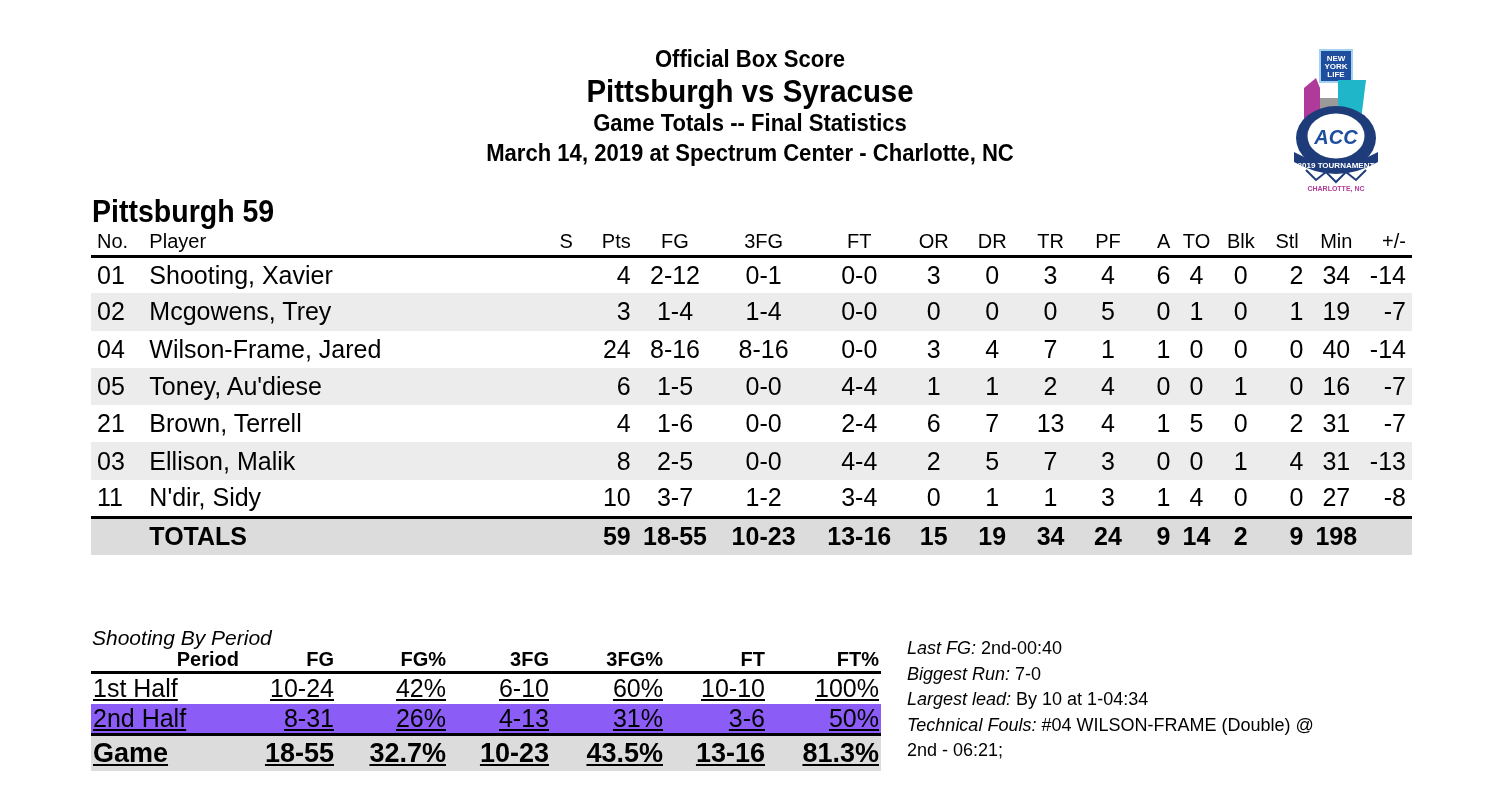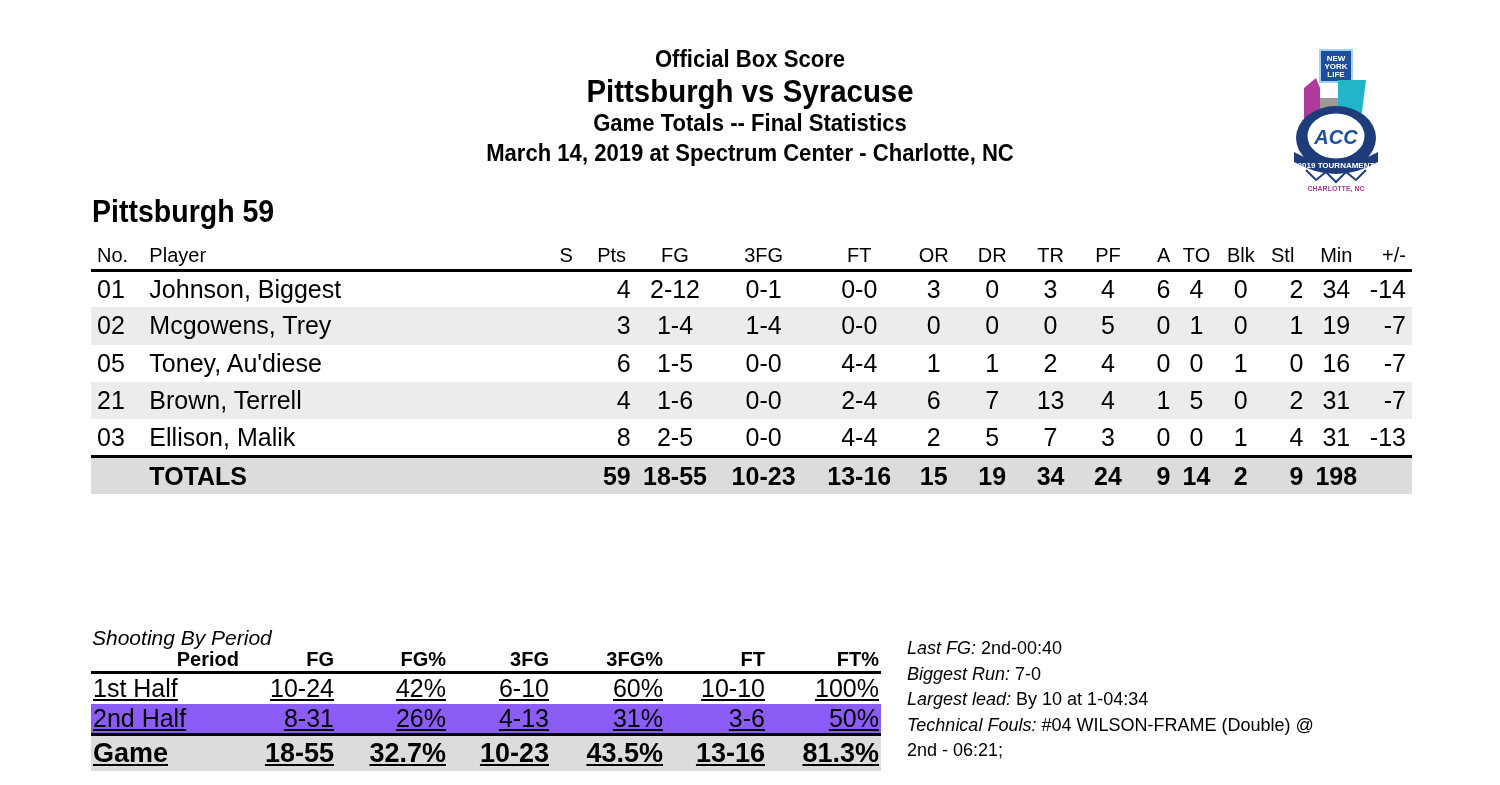--- a/index.html
+++ b/index.html
@@ -9,21 +9,21 @@
   .header { position: absolute; left: 0; top: 44px; width: 1500px; text-align: center; }
   .header .l1 { font-size: 24px; font-weight: bold; line-height: 30px; transform: scaleX(0.92); }
   .header .l2 { font-size: 32px; font-weight: bold; line-height: 34px; transform: scaleX(0.92); }
   .header .l3 { font-size: 24px; font-weight: bold; line-height: 30px; transform: scaleX(0.92); }
   .header .l4 { font-size: 24px; font-weight: bold; line-height: 30px; transform: scaleX(0.92); }
 
   .logo { position: absolute; left: 1286px; top: 48px; width: 100px; height: 146px; }
 
   .team-title { position: absolute; left: 92px; top: 194px; font-size: 31px; font-weight: bold; transform: scaleX(0.92); transform-origin: left; }
 
-  table.box { position: absolute; left: 91px; top: 242px; width: 1321px; border-collapse: collapse; }
+  table.box { position: absolute; left: 91px; top: 228px; width: 1321px; border-collapse: collapse; }
   table.box th { font-weight: normal; font-size: 20px; height: 28px; padding: 0 6px; text-align: center; white-space: nowrap; }
   table.box thead tr { border-bottom: 3px solid #000; }
   table.box td { font-size: 25px; height: 37.3px; padding: 0 6px; white-space: nowrap; }
   table.box tbody tr:nth-child(even) td { background: #ececec; }
   table.box td.num { text-align: right; }
   table.box td.ctr { text-align: center; }
   table.box td.left { text-align: left; }
   table.box tr.totals td { background: #dcdcdc !important; font-weight: bold; height: 38px; }
   table.box tr.totals { border-top: 3px solid #000; }
 
@@ -90,40 +90,40 @@
       <col style="width:48px">
       <col style="width:44px">
     <col style="width:44px">
       <col style="width:43px">
   </colgroup>
   <thead>
     <tr>
       <th style="text-align:left">No.</th>
       <th style="text-align:left">Player</th>
       <th>S</th>
-      <th style="text-align:center">Pts</th>
+      <th style="text-align:right">Pts</th>
       <th>FG</th>
       <th>3FG</th>
       <th>FT</th>
       <th>OR</th>
       <th>DR</th>
       <th>TR</th>
       <th>PF</th>
       <th style="text-align:right">A</th>
       <th>TO</th>
       <th>Blk</th>
-      <th style="text-align:left">Stl</th>
+      <th style="text-align:center">Stl</th>
       <th>Min</th>
       <th style="text-align:right">+/-</th>
     </tr>
   </thead>
   <tbody id="box-body">
       <tr>
         <td class="left">01</td>
-        <td class="left">Johnson, Biggest</td>
+        <td class="left">Shooting, Xavier</td>
         <td class="ctr"></td>
         <td class="num">4</td>
         <td class="ctr">2-12</td>
         <td class="ctr">0-1</td>
         <td class="ctr">0-0</td>
         <td class="ctr">3</td>
         <td class="ctr">0</td>
         <td class="ctr">3</td>
         <td class="ctr">4</td>
         <td class="num">6</td>
@@ -144,20 +144,39 @@
         <td class="ctr">0</td>
         <td class="ctr">0</td>
         <td class="ctr">0</td>
         <td class="ctr">5</td>
         <td class="num">0</td>
         <td class="ctr">1</td>
         <td class="ctr">0</td>
         <td class="num">1</td>
         <td class="ctr">19</td>
         <td class="num">-7</td>
+      </tr>
+      <tr>
+        <td class="left">04</td>
+        <td class="left">Wilson-Frame, Jared</td>
+        <td class="ctr"></td>
+        <td class="num">24</td>
+        <td class="ctr">8-16</td>
+        <td class="ctr">8-16</td>
+        <td class="ctr">0-0</td>
+        <td class="ctr">3</td>
+        <td class="ctr">4</td>
+        <td class="ctr">7</td>
+        <td class="ctr">1</td>
+        <td class="num">1</td>
+        <td class="ctr">0</td>
+        <td class="ctr">0</td>
+        <td class="num">0</td>
+        <td class="ctr">40</td>
+        <td class="num">-14</td>
       </tr>
       <tr>
         <td class="left">05</td>
         <td class="left">Toney, Au'diese</td>
         <td class="ctr"></td>
         <td class="num">6</td>
         <td class="ctr">1-5</td>
         <td class="ctr">0-0</td>
         <td class="ctr">4-4</td>
         <td class="ctr">1</td>
@@ -201,20 +220,39 @@
         <td class="ctr">2</td>
         <td class="ctr">5</td>
         <td class="ctr">7</td>
         <td class="ctr">3</td>
         <td class="num">0</td>
         <td class="ctr">0</td>
         <td class="ctr">1</td>
         <td class="num">4</td>
         <td class="ctr">31</td>
         <td class="num">-13</td>
+      </tr>
+      <tr>
+        <td class="left">11</td>
+        <td class="left">N'dir, Sidy</td>
+        <td class="ctr"></td>
+        <td class="num">10</td>
+        <td class="ctr">3-7</td>
+        <td class="ctr">1-2</td>
+        <td class="ctr">3-4</td>
+        <td class="ctr">0</td>
+        <td class="ctr">1</td>
+        <td class="ctr">1</td>
+        <td class="ctr">3</td>
+        <td class="num">1</td>
+        <td class="ctr">4</td>
+        <td class="ctr">0</td>
+        <td class="num">0</td>
+        <td class="ctr">27</td>
+        <td class="num">-8</td>
       </tr>
       <tr class="totals">
         <td class="left"></td>
         <td class="left">TOTALS</td>
         <td class="ctr"></td>
         <td class="num">59</td>
         <td class="ctr">18-55</td>
         <td class="ctr">10-23</td>
         <td class="ctr">13-16</td>
         <td class="ctr">15</td>

